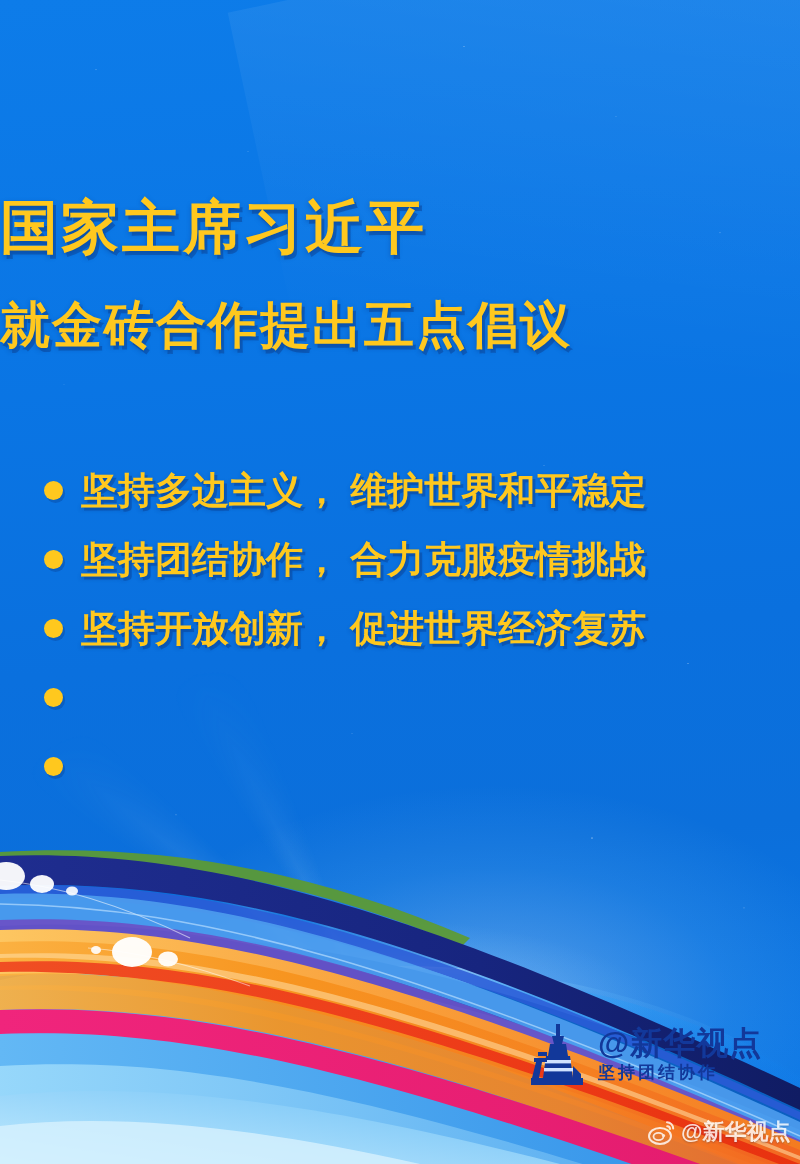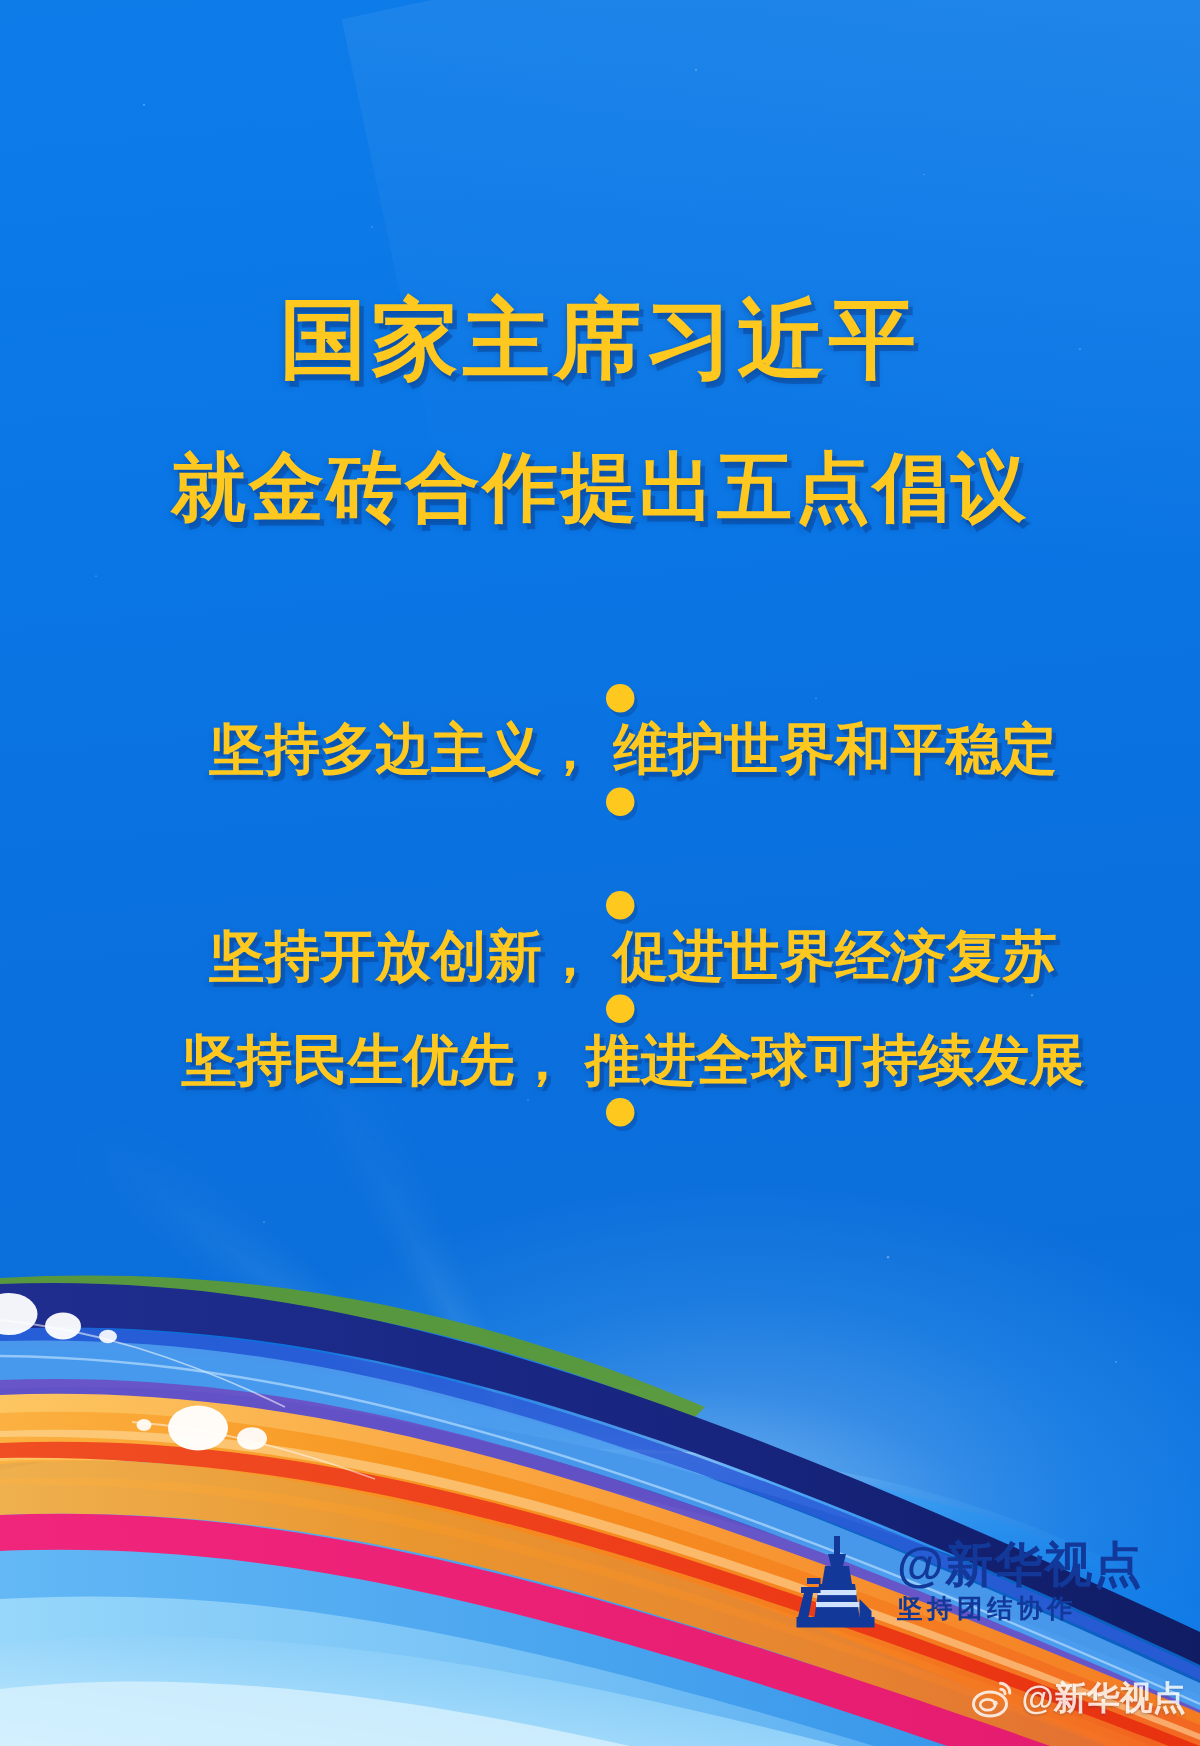--- a/index.html
+++ b/index.html
@@ -104,42 +104,41 @@
     pointer-events:none;
   }
 
   
   .waves { position:absolute; left:0; bottom:0; width:800px; height:330px; pointer-events:none; }
   .waves svg { display:block; width:800px; height:330px; }
 
   
   .headline-block {
     position:absolute; left:0; top:196px; width:800px;
-    text-align:center;
+    text-align:left;
   }
   .title-main {
     font-size:58px; line-height:1.06; font-weight:700;
     color:#FFC81E;
     letter-spacing:3px;
     text-shadow:3px 4px 0 rgba(10,60,140,.45), 0 2px 5px rgba(5,40,110,.35);
   }
   .title-sub {
     margin-top:42px;
     font-size:50px; line-height:1.06; font-weight:700;
     color:#FFC81E;
     letter-spacing:2px;
     text-shadow:3px 4px 0 rgba(10,60,140,.45), 0 2px 5px rgba(5,40,110,.35);
   }
 
   .points { position:absolute; left:0; top:456px; width:800px; }
   .point-row {
     display:flex; align-items:center;
     height:69px;
     padding-left:44px;
-    flex-direction:column;
   }
   .bullet {
     width:19px; height:19px; border-radius:50%;
     background:#FFC81E;
     flex:0 0 19px;
     margin-right:18px;
     box-shadow:2px 3px 0 rgba(10,60,140,.35);
   }
   .point-text {
     font-size:37px; font-weight:700; color:#FFC81E;
@@ -274,28 +273,28 @@
     <div class="title-sub">就金砖合作提出五点倡议</div>
   </div>
 
   <div class="points">
     <div class="point-row">
       <span class="bullet"></span>
       <span class="point-text">坚持多边主义， 维护世界和平稳定</span>
     </div>
     <div class="point-row">
       <span class="bullet"></span>
+      <span class="point-text">坚持团结协作， 合力克服疫情挑战</span>
     </div>
     <div class="point-row">
       <span class="bullet"></span>
       <span class="point-text">坚持开放创新， 促进世界经济复苏</span>
     </div>
     <div class="point-row">
       <span class="bullet"></span>
-      <span class="point-text">坚持民生优先， 推进全球可持续发展</span>
     </div>
     <div class="point-row">
       <span class="bullet"></span>
     </div>
   </div>
 
   <div class="brand">
     <svg class="brand-mark" viewBox="0 0 62 66" xmlns="http://www.w3.org/2000/svg">
       <g fill="#12389a">
 

